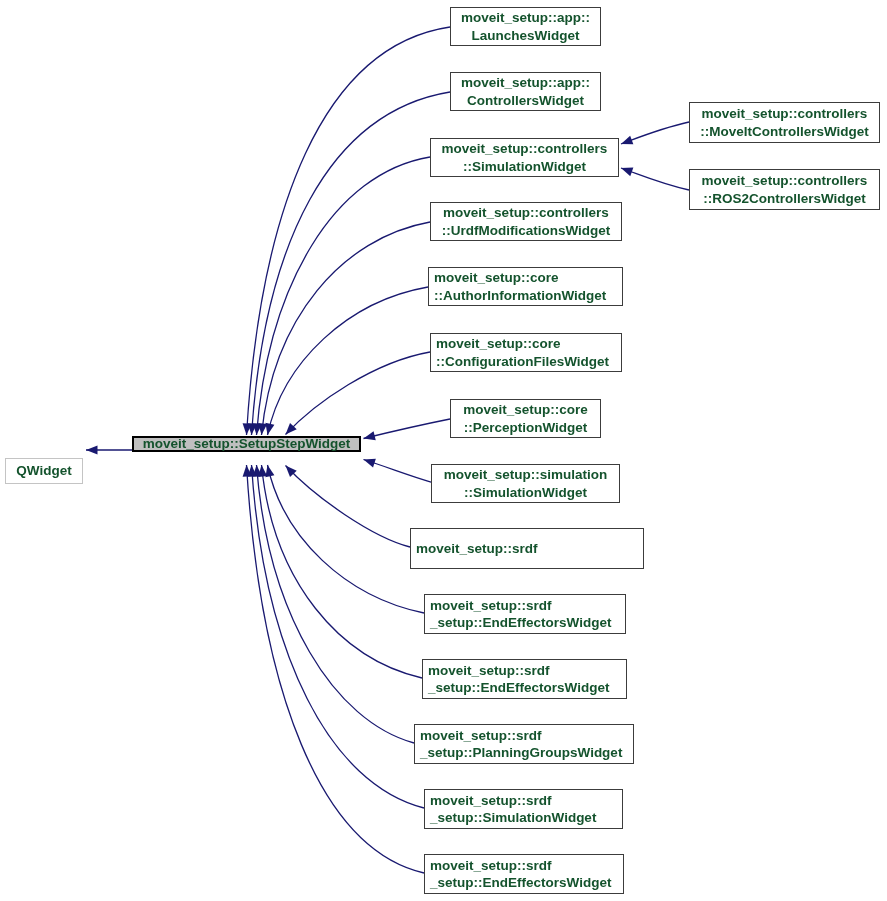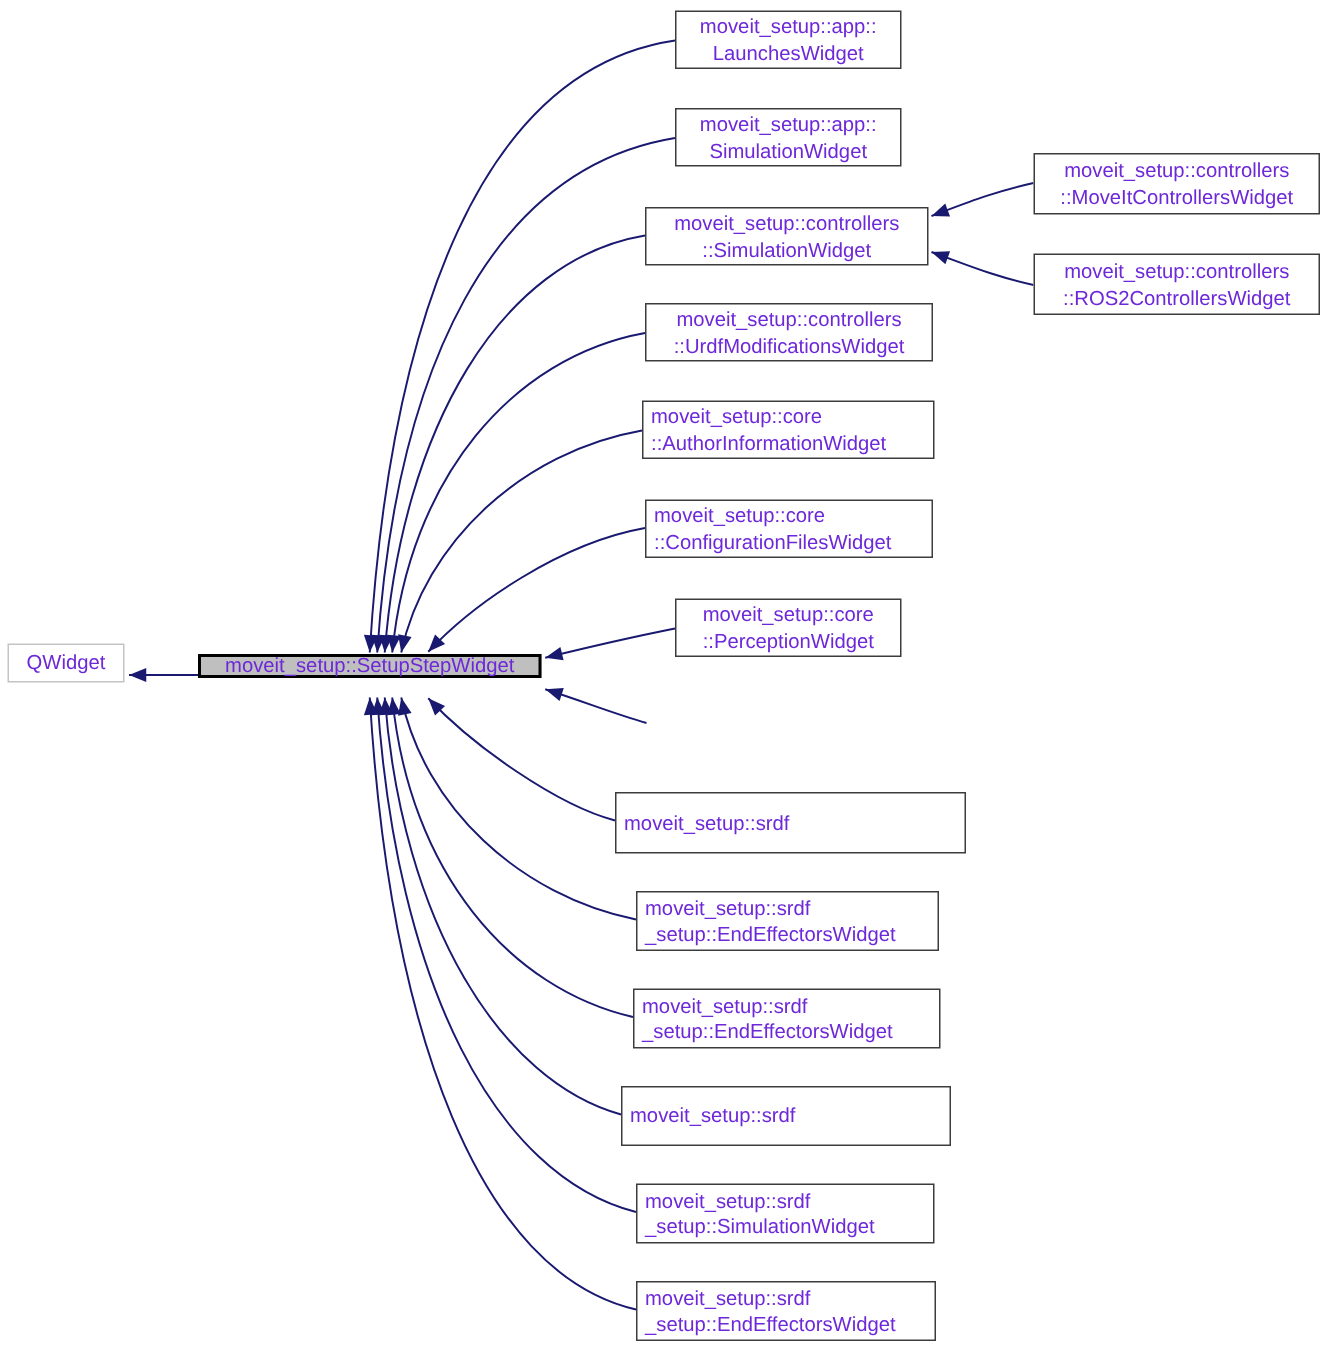--- a/index.html
+++ b/index.html
@@ -20,30 +20,31 @@
   path.edge {
     fill: none;
     stroke: #191970;
     stroke-width: 1.3px;
   }
   .node {
     position: absolute;
     box-sizing: border-box;
     background: #ffffff;
     border: 1px solid #3c3c3c;
-    color: #6d28d9;
+    color: #14532d;
     font-size: 13.5px;
     line-height: 17.5px;
     display: flex;
     flex-direction: column;
     justify-content: center;
     align-items: center;
     text-align: center;
     white-space: nowrap;
     cursor: pointer;
+    font-weight: bold;
   }
   .node span { display: block; }
   .node.left-text {
     align-items: flex-start;
     text-align: left;
     padding-left: 5px;
   }
   .node.external {
     border-color: #c4c4c4;
     cursor: default;
@@ -77,36 +78,36 @@
     <path class="edge" marker-end="url(#arrow)" d="M410,547 C372,537 316,498 285.5,465.5"></path>
     <path class="edge" marker-end="url(#arrow)" d="M424,613 C346,597 283,538 267.5,465"></path>
     <path class="edge" marker-end="url(#arrow)" d="M422,678 C340,659 273,582 261.5,465"></path>
     <path class="edge" marker-end="url(#arrow)" d="M414,743 C334,721 268,615 256.5,465"></path>
     <path class="edge" marker-end="url(#arrow)" d="M424,808 C330,784 264,655 251.5,465"></path>
     <path class="edge" marker-end="url(#arrow)" d="M424,873 C320,849 260,690 246.5,465"></path>
     <path class="edge" marker-end="url(#arrow)" d="M689,122 C662,128 645,135 621,144"></path>
     <path class="edge" marker-end="url(#arrow)" d="M689,190 C662,184 646,177 621,168"></path>
   </svg>
 
-  <div class="node external" style="left:5px;top:429px;width:78px;height:26px">
+  <div class="node external" style="left:5px;top:458px;width:78px;height:26px">
     <span>QWidget</span>
   </div>
 
   <div class="node current" style="left:132px;top:436px;width:229px;height:16px">
     <span>moveit_setup::SetupStepWidget</span>
   </div>
 
   <div class="node" style="left:450px;top:7px;width:151px;height:39px">
     <span>moveit_setup::app::</span>
     <span>LaunchesWidget</span>
   </div>
 
   <div class="node" style="left:450px;top:72px;width:151px;height:39px">
     <span>moveit_setup::app::</span>
-    <span>SimulationWidget</span>
+    <span>ControllersWidget</span>
   </div>
 
   <div class="node" style="left:430px;top:138px;width:189px;height:39px">
     <span>moveit_setup::controllers</span>
     <span>::SimulationWidget</span>
   </div>
 
   <div class="node" style="left:689px;top:102px;width:191px;height:41px">
     <span>moveit_setup::controllers</span>
     <span>::MoveItControllersWidget</span>
@@ -130,37 +131,42 @@
   <div class="node left-text" style="left:430px;top:333px;width:192px;height:39px">
     <span>moveit_setup::core</span>
     <span>::ConfigurationFilesWidget</span>
   </div>
 
   <div class="node" style="left:450px;top:399px;width:151px;height:39px">
     <span>moveit_setup::core</span>
     <span>::PerceptionWidget</span>
   </div>
 
+  <div class="node" style="left:431px;top:464px;width:189px;height:39px">
+    <span>moveit_setup::simulation</span>
+    <span>::SimulationWidget</span>
+  </div>
 
   <div class="node left-text" style="left:410px;top:528px;width:234px;height:41px">
     <span>moveit_setup::srdf</span>
   </div>
 
   <div class="node left-text" style="left:424px;top:594px;width:202px;height:40px">
     <span>moveit_setup::srdf</span>
     <span>_setup::EndEffectorsWidget</span>
   </div>
 
   <div class="node left-text" style="left:422px;top:659px;width:205px;height:40px">
     <span>moveit_setup::srdf</span>
     <span>_setup::EndEffectorsWidget</span>
   </div>
 
   <div class="node left-text" style="left:414px;top:724px;width:220px;height:40px">
     <span>moveit_setup::srdf</span>
+    <span>_setup::PlanningGroupsWidget</span>
   </div>
 
   <div class="node left-text" style="left:424px;top:789px;width:199px;height:40px">
     <span>moveit_setup::srdf</span>
     <span>_setup::SimulationWidget</span>
   </div>
 
   <div class="node left-text" style="left:424px;top:854px;width:200px;height:40px">
     <span>moveit_setup::srdf</span>
     <span>_setup::EndEffectorsWidget</span>

